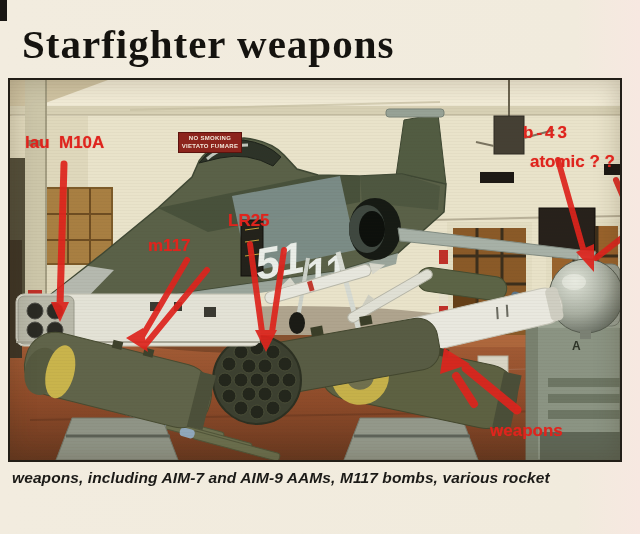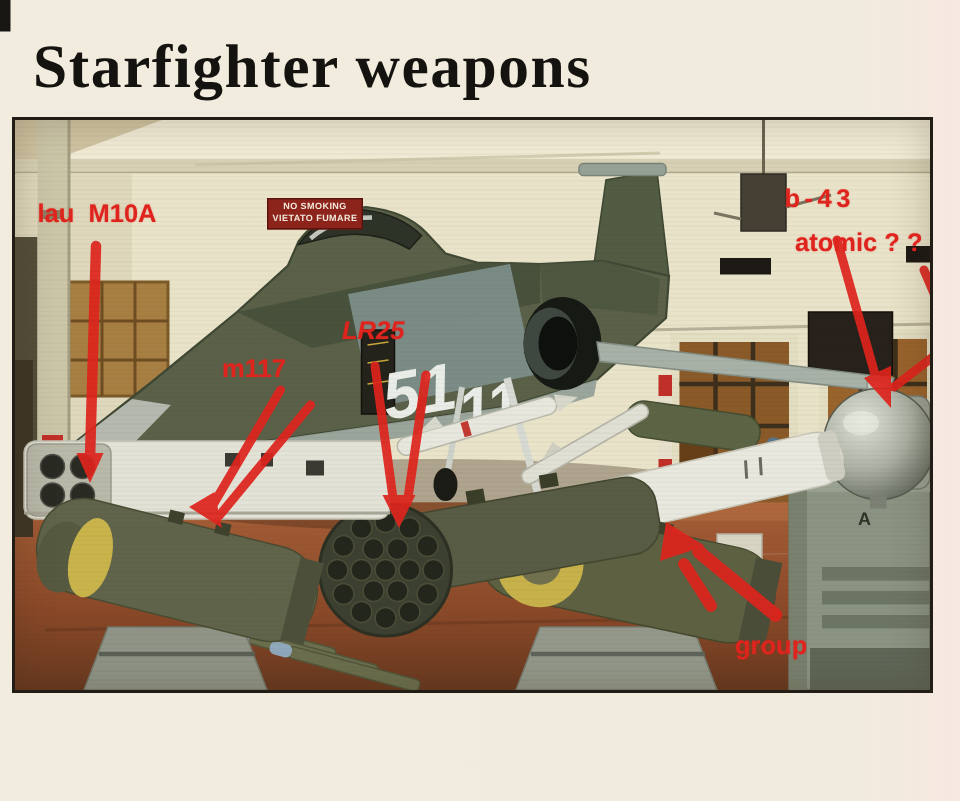--- a/index.html
+++ b/index.html
@@ -313,20 +313,21 @@
     </g>
   </svg>
 
   <div class="sign">
     <div>NO SMOKING</div>
     <div>VIETATO FUMARE</div>
   </div>
 
   <span class="red-label" style="left:15px;top:53px;">lau  M10A</span>
   <span class="red-label" style="left:138px;top:156px;">m117</span>
-  <span class="red-label" style="left:218px;top:131px;font-style:italic;">LR25</span>
+  <span class="red-label" style="left:218px;top:131px;">LR25</span>
   <span class="red-label" style="left:513px;top:43px;letter-spacing:3px;">b-43</span>
   <span class="red-label" style="left:520px;top:72px;">atomic ? ?</span>
-  <span class="red-label" style="left:480px;top:341px;">group</span>
+  <span class="red-label" style="left:480px;top:341px;">weapons</span>
 </div>
 
 <div class="caption">
+  <div>weapons, including AIM-7 and AIM-9 AAMs, M117 bombs, various rocket</div>
 </div>
 
 </body></html>

